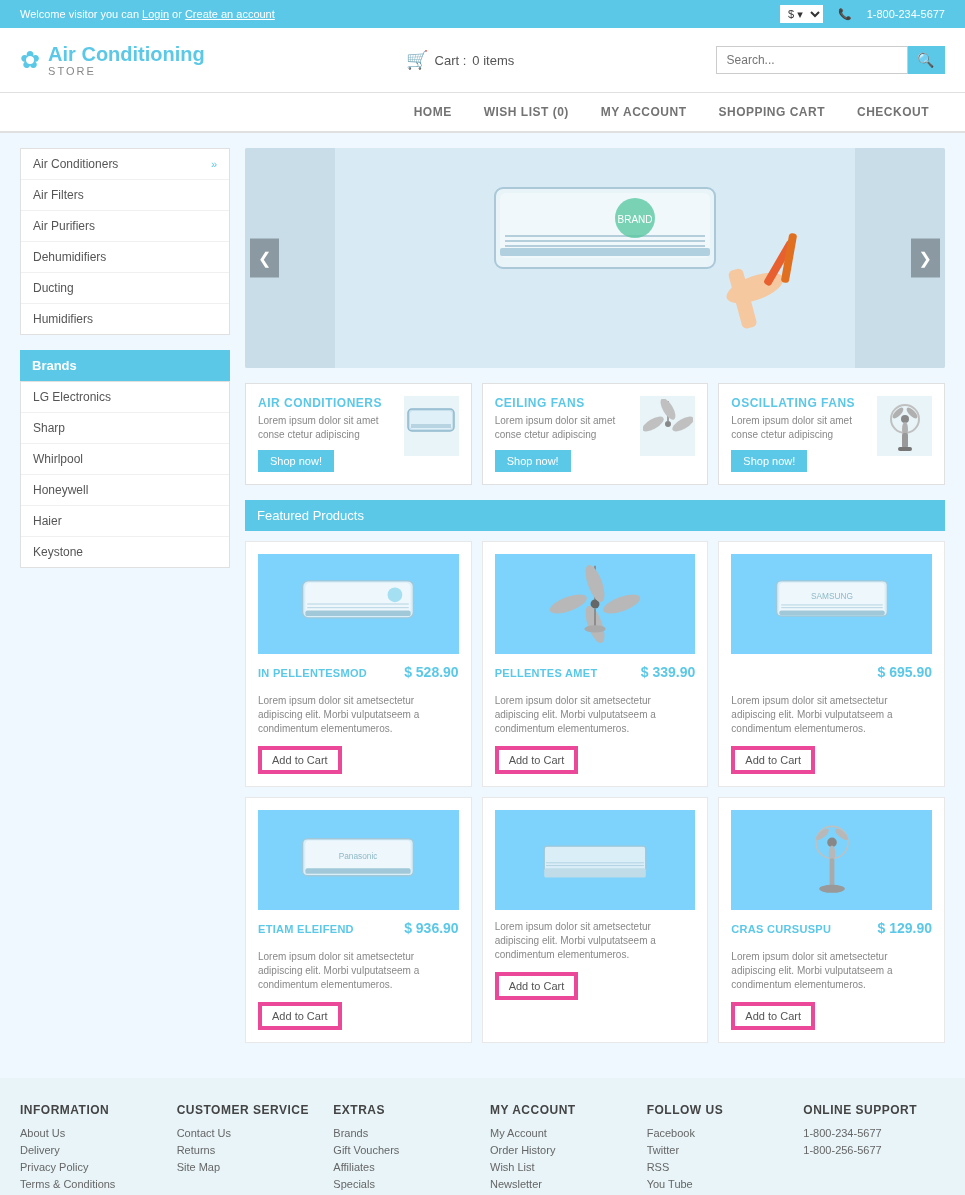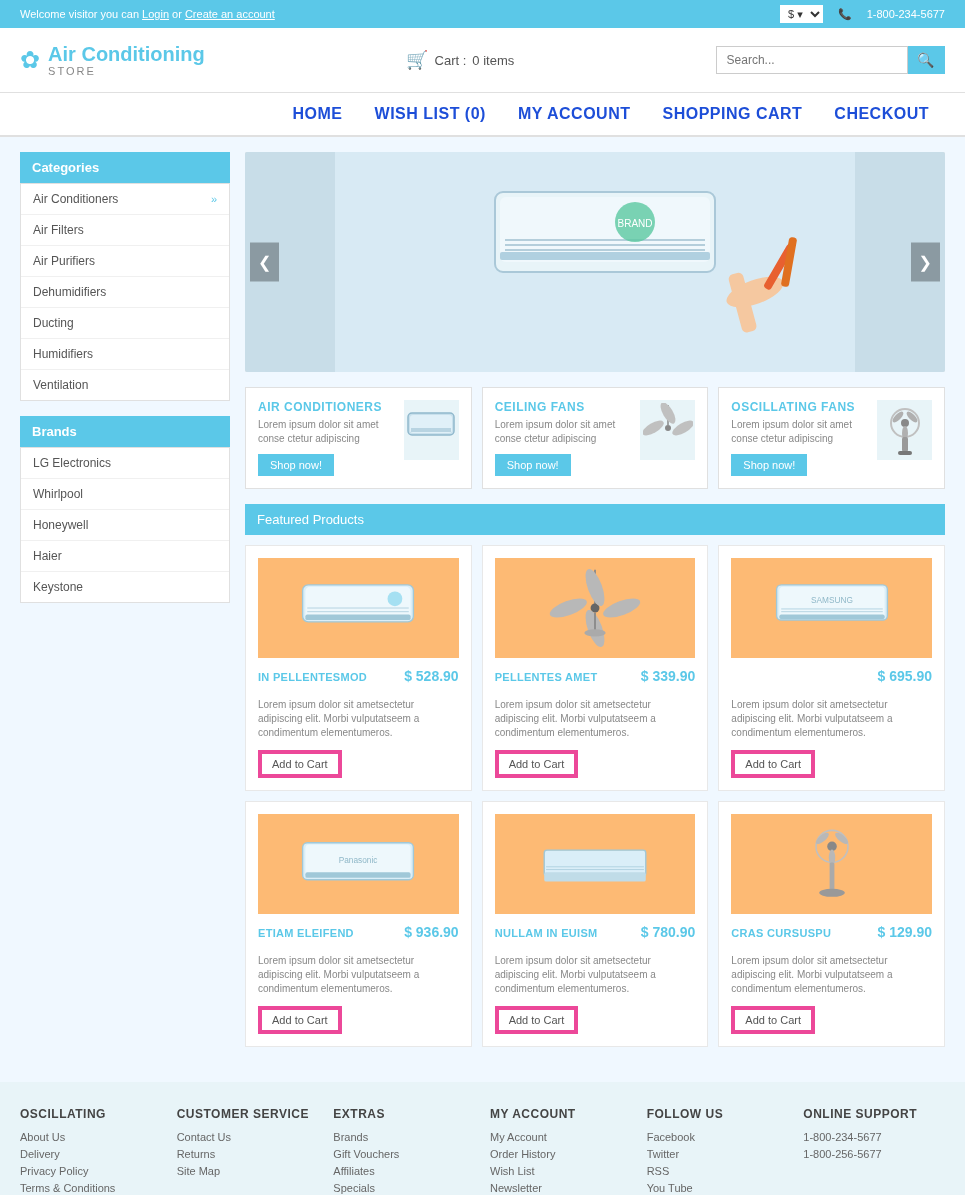--- a/index.html
+++ b/index.html
@@ -18,21 +18,21 @@
     .logo-text { color: #5bc8e8; font-size: 20px; font-weight: bold; line-height: 1.1; }
     .logo-sub { color: #888; font-size: 11px; letter-spacing: 2px; }
     .header-cart { display: flex; align-items: center; gap: 6px; color: #555; font-size: 13px; }
     .cart-icon { color: #5bc8e8; font-size: 18px; }
     .header-search { display: flex; align-items: center; }
     .header-search input { border: 1px solid #ccc; padding: 6px 10px; width: 192px; font-size: 12px; outline: none; }
     .header-search button { background: #5bc8e8; border: none; color: #fff; padding: 6px 10px; cursor: pointer; font-size: 14px; }
 
     
     .nav { background: #fff; border-bottom: 2px solid #e0e0e0; display: flex; justify-content: flex-end; padding: 0 20px; }
-    .nav a { display: inline-block; padding: 12px 16px; font-size: 16px; color: #1d4ed8; text-decoration: none; font-weight: bold; letter-spacing: 0.5px; }
+    .nav a { display: inline-block; padding: 12px 16px; font-size: 12px; color: #737373; text-decoration: none; font-weight: bold; letter-spacing: 0.5px; }
 
     
     .main { display: flex; gap: 15px; padding: 15px 20px; max-width: 965px; margin: 0 auto; }
 
     
     .sidebar { width: 210px; flex-shrink: 0; }
     .sidebar-section { margin-bottom: 15px; }
     .sidebar-title { background: #5bc8e8; color: #fff; padding: 8px 12px; font-size: 13px; font-weight: bold; }
     .sidebar-list { background: #fff; border: 1px solid #e0e0e0; }
     .sidebar-item { display: flex; justify-content: space-between; align-items: center; padding: 8px 12px; border-bottom: 1px solid #f0f0f0; color: #555; font-size: 12px; cursor: pointer; }
@@ -56,21 +56,21 @@
     .promo-card-text { flex: 1; }
     .promo-card-title { font-size: 12px; font-weight: bold; color: #5bc8e8; margin-bottom: 4px; letter-spacing: 0.5px; }
     .promo-card-desc { font-size: 10px; color: #888; line-height: 1.4; margin-bottom: 8px; }
     .shop-btn { background: #5bc8e8; color: #fff; border: none; padding: 5px 12px; font-size: 11px; cursor: pointer; }
     .promo-card-img { width: 55px; height: 60px; background: #e8f4f8; display: flex; align-items: center; justify-content: center; font-size: 24px; flex-shrink: 0; overflow: hidden; }
 
     
     .featured-title { background: #5bc8e8; color: #fff; padding: 8px 12px; font-size: 13px; margin-bottom: 10px; }
     .product-grid { display: grid; grid-template-columns: 1fr 1fr 1fr; gap: 10px; }
     .product-card { background: #fff; border: 1px solid #e8e8e8; padding: 12px; }
-    .product-img { height: 100px; display: flex; align-items: center; justify-content: center; margin-bottom: 10px; background: #fdba74; }
+    .product-img { height: 100px; display: flex; align-items: center; justify-content: center; margin-bottom: 10px; background: #7dd3fc; }
     .product-img svg { max-width: 120px; max-height: 80px; }
     .product-name { font-size: 11px; font-weight: bold; color: #5bc8e8; text-transform: uppercase; margin-bottom: 4px; letter-spacing: 0.3px; }
     .product-price { font-size: 14px; color: #5bc8e8; font-weight: bold; margin-bottom: 8px; text-align: right; }
     .product-name-price { display: flex; justify-content: space-between; align-items: baseline; margin-bottom: 6px; }
     .product-desc { font-size: 10px; color: #888; line-height: 1.4; margin-bottom: 10px; }
     .add-cart-btn { background: #fff; color: #555; border: 4px solid #ec4899; padding: 4px 10px; font-size: 11px; cursor: pointer; }
 
     
     .footer { background: #e8f4f8; padding: 25px 20px 15px; margin-top: 20px; }
     .footer-grid { display: grid; grid-template-columns: repeat(6, 1fr); gap: 15px; max-width: 965px; margin: 0 auto 20px; }
@@ -121,52 +121,51 @@
   <a href="#">MY ACCOUNT</a>
   <a href="#">SHOPPING CART</a>
   <a href="#">CHECKOUT</a>
 </nav>
 
 <div class="main">
 
   <div class="sidebar">
 
     <div class="sidebar-section">
-      <div class="sidebar-title">Categories</div>
       <div class="sidebar-list">
         <div class="sidebar-item">
           <span>Air Conditioners</span>
           <span class="sidebar-arrow">»</span>
         </div>
         <div class="sidebar-item">
           <span>Air Filters</span>
         </div>
         <div class="sidebar-item">
           <span>Air Purifiers</span>
         </div>
         <div class="sidebar-item">
           <span>Dehumidifiers</span>
         </div>
         <div class="sidebar-item">
           <span>Ducting</span>
         </div>
         <div class="sidebar-item">
           <span>Humidifiers</span>
-        </div>
-        <div class="sidebar-item">
-          <span>Ventilation</span>
         </div>
       </div>
     </div>
 
     <div class="sidebar-section">
       <div class="sidebar-title">Brands</div>
       <div class="sidebar-list">
         <div class="sidebar-item">
             <span>LG Electronics</span>
+          </div>
+        <div class="sidebar-item">
+            <span>Sharp</span>
           </div>
         <div class="sidebar-item">
             <span>Whirlpool</span>
           </div>
         <div class="sidebar-item">
             <span>Honeywell</span>
           </div>
         <div class="sidebar-item">
             <span>Haier</span>
           </div>
@@ -345,24 +344,20 @@
 
       <div class="product-card">
         <div class="product-img">
           <svg width="130" height="70" viewBox="0 0 130 70">
               <rect x="10" y="20" width="110" height="28" rx="3" fill="#daeef8" stroke="#a0c8d8" stroke-width="1.5"></rect>
               <rect x="10" y="44" width="110" height="10" rx="2" fill="#c0dce8"></rect>
               <line x1="12" y1="38" x2="118" y2="38" stroke="#b0d0e0" stroke-width="1"></line>
               <line x1="12" y1="41" x2="118" y2="41" stroke="#b0d0e0" stroke-width="1"></line>
             </svg>
         </div>
-        <div class="product-name-price">
-          <div class="product-name">NULLAM IN EUISM</div>
-          <div class="product-price">$ 780.90</div>
-        </div>
         <div class="product-desc">Lorem ipsum dolor sit ametsectetur adipiscing elit. Morbi vulputatseem a condimentum elementumeros.</div>
         <button class="add-cart-btn">Add to Cart</button>
       </div>
 
       <div class="product-card">
         <div class="product-img">
           <svg width="80" height="100" viewBox="0 0 80 100">
             <circle cx="40" cy="28" r="20" fill="none" stroke="#c0c0c0" stroke-width="2"></circle>
             <circle cx="40" cy="28" r="6" fill="#888"></circle>
             <ellipse cx="28" cy="18" rx="10" ry="4" fill="#b8b8b8" transform="rotate(-40,28,18)"></ellipse>
@@ -380,21 +375,21 @@
         <button class="add-cart-btn">Add to Cart</button>
       </div>
 
     </div>
   </div>
 </div>
 
 <div class="footer">
   <div class="footer-grid">
     <div class="footer-col">
-      <div class="footer-col-title">OSCILLATING</div>
+      <div class="footer-col-title">INFORMATION</div>
       <a href="#">About Us</a>
       <a href="#">Delivery</a>
       <a href="#">Privacy Policy</a>
       <a href="#">Terms &amp; Conditions</a>
     </div>
     <div class="footer-col">
       <div class="footer-col-title">CUSTOMER SERVICE</div>
       <a href="#">Contact Us</a>
       <a href="#">Returns</a>
       <a href="#">Site Map</a>

